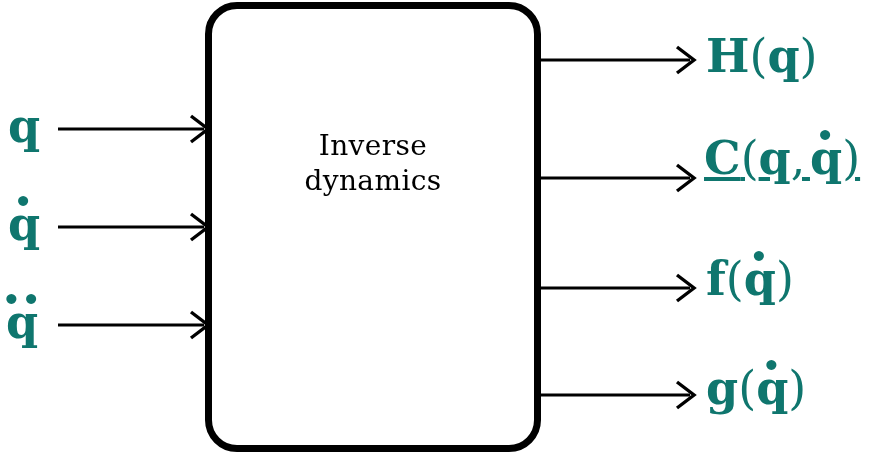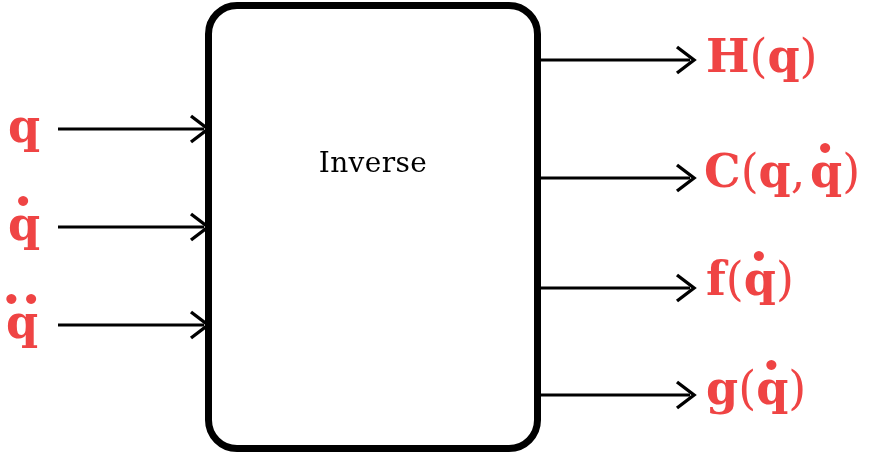--- a/index.html
+++ b/index.html
@@ -48,21 +48,21 @@
   }
   #solver-label .ln { display: block; }
 
   
   .arrow { position: absolute; }
   .arrow svg { display: block; overflow: visible; }
 
   
   .mlabel {
     position: absolute;
-    color: #ef4444;
+    color: #0f766e;
     font-family: "DejaVu Serif", "Liberation Serif", serif;
     font-size: 45px;
     line-height: 1;
     white-space: nowrap;
   }
   .mlabel .bf {
     font-weight: bold;
     font-style: normal;
   }
   .mlabel .rm {
@@ -121,20 +121,21 @@
   <div class="arrow" style="left:58px; top:310px;">
     <svg width="154" height="30" viewBox="0 0 154 30">
       <line x1="0" y1="15" x2="146" y2="15" stroke="#000" stroke-width="3"></line>
       <polyline points="133,2 150,15 133,28" fill="none" stroke="#000" stroke-width="3.4" stroke-linecap="butt" stroke-linejoin="miter"></polyline>
     </svg>
   </div>
 
   <div id="solver-box"></div>
   <div id="solver-label">
     <span class="ln">Inverse</span>
+    <span class="ln">dynamics</span>
   </div>
 
   <div class="arrow" style="left:538px; top:45px;">
     <svg width="160" height="30" viewBox="0 0 160 30">
       <line x1="0" y1="15" x2="152" y2="15" stroke="#000" stroke-width="3"></line>
       <polyline points="139,2 156,15 139,28" fill="none" stroke="#000" stroke-width="3.4" stroke-linecap="butt" stroke-linejoin="miter"></polyline>
     </svg>
   </div>
 
   <div class="arrow" style="left:538px; top:163px;">
@@ -155,21 +156,21 @@
     <svg width="160" height="30" viewBox="0 0 160 30">
       <line x1="0" y1="15" x2="152" y2="15" stroke="#000" stroke-width="3"></line>
       <polyline points="139,2 156,15 139,28" fill="none" stroke="#000" stroke-width="3.4" stroke-linecap="butt" stroke-linejoin="miter"></polyline>
     </svg>
   </div>
 
   <div class="mlabel out-label" style="left:706px; top:33px;">
     <span class="bf">H</span><span class="rm">(</span><span class="bf">q</span><span class="rm">)</span>
   </div>
 
-  <div class="mlabel out-label" style="left:704px; top:148px;">
+  <div class="mlabel out-label" style="left:704px; top:135px;text-decoration:underline;">
     <span class="bf">C</span><span class="rm">(</span><span class="bf">q</span><span class="rm">, </span><span class="acc"><span class="dots">•</span>q</span><span class="rm">)</span>
   </div>
 
   <div class="mlabel out-label" style="left:706px; top:256px;">
     <span class="bf">f</span><span class="rm">(</span><span class="acc"><span class="dots">•</span>q</span><span class="rm">)</span>
   </div>
 
   <div class="mlabel out-label" style="left:706px; top:365px;">
     <span class="bf">g</span><span class="rm">(</span><span class="acc"><span class="dots">•</span>q</span><span class="rm">)</span>
   </div>

